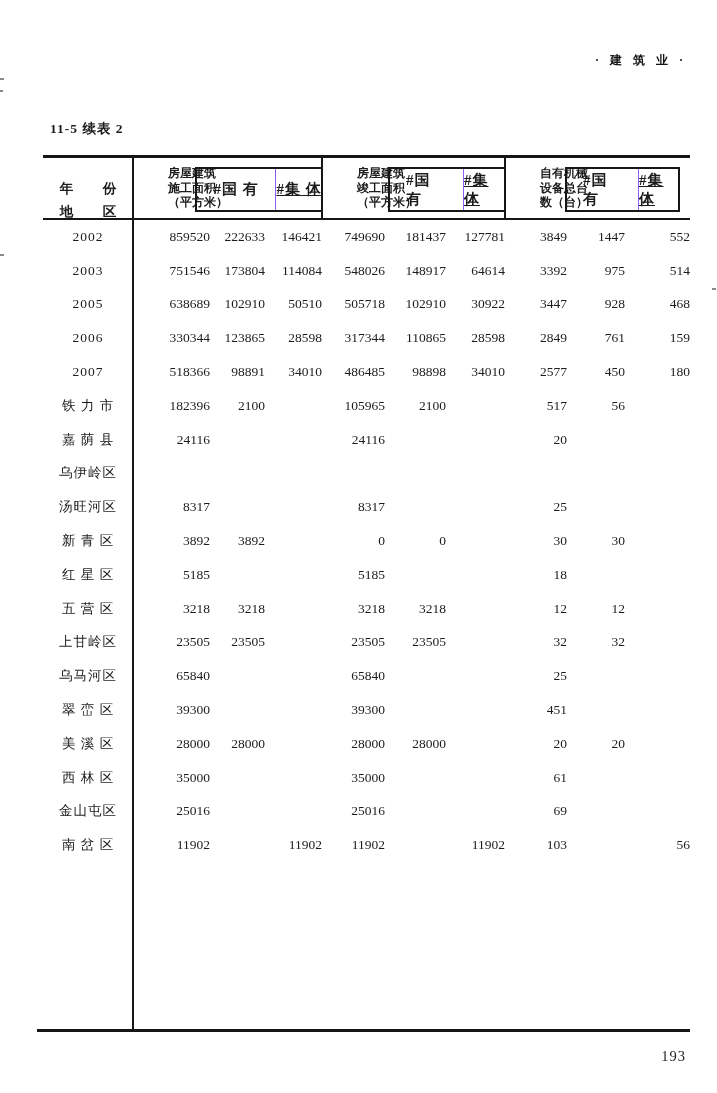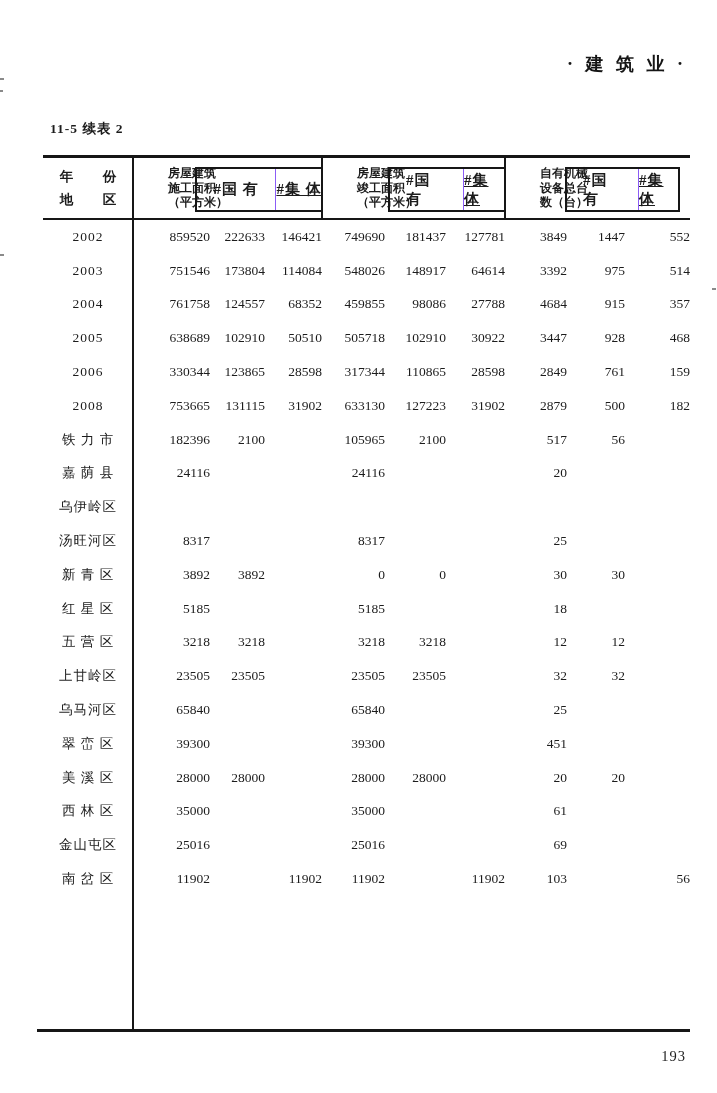--- a/index.html
+++ b/index.html
@@ -13,21 +13,21 @@
   }
   
   .scan-mark{position:absolute;background:#8a8a8a;}
   .mark1{left:0;top:78px;width:4px;height:2px;}
   .mark2{left:0;top:90px;width:3px;height:2px;}
   .mark3{left:0;top:254px;width:4px;height:2px;}
   .mark4{left:712px;top:288px;width:4px;height:2px;}
 
   .masthead{
     position:absolute;top:52px;right:30px;
-    font-size:18px;font-weight:bold;letter-spacing:4px;
+    font-size:12px;font-weight:bold;letter-spacing:4px;
     color:#151515;
   }
   .table-label{
     position:absolute;left:50px;top:120px;
     font-size:13.5px;font-weight:bold;letter-spacing:1px;
   }
   .page-number{
     position:absolute;top:1048px;right:31px;
     font-size:14.5px;letter-spacing:1px;
   }
@@ -38,21 +38,21 @@
     width:647px;height:877px;
   }
   .t-top{position:absolute;left:0;top:0;width:647px;height:3px;background:#161616;}
   .t-bottom{position:absolute;left:-6px;bottom:0;width:653px;height:3px;background:#161616;}
   .t-headbottom{position:absolute;left:0;top:63px;width:647px;height:2px;background:#161616;}
   .v-main{position:absolute;left:89px;top:0;width:2px;height:877px;background:#161616;}
   .v-g1{position:absolute;left:278px;top:0;width:2px;height:65px;background:#161616;}
   .v-g2{position:absolute;left:461px;top:0;width:2px;height:65px;background:#161616;}
 
   .thead{position:absolute;left:0;top:3px;width:647px;height:60px;font-size:12.5px;font-weight:bold;}
-  .h-col1{position:absolute;left:0;top:0;width:90px;height:60px;
+  .h-col1{position:absolute;left:0;top:12px;width:90px;height:60px;
     display:flex;flex-direction:column;justify-content:center;gap:5px;}
   .h-col1 div{text-align:center;word-spacing:26px;font-size:13.5px;}
   .h-block{position:absolute;top:0;height:60px;display:flex;align-items:center;
     white-space:pre-line;line-height:14.5px;font-size:12px;text-align:left;margin-left:32px;}
   .h-constr{left:93px;width:74px;}
   .h-compl{left:282px;width:62px;}
   .h-equip{left:465px;width:60px;}
   .h-strip{position:absolute;top:9px;height:45px;border:2px solid #161616;display:flex;box-sizing:border-box;}
   .h-strip1{left:152px;width:127px;border-right:none;}
   .h-strip2{left:345px;width:117px;border-right:none;}
@@ -157,32 +157,20 @@
     <td class="num">173804</td>
     <td class="num">114084</td>
     <td class="num">548026</td>
     <td class="num">148917</td>
     <td class="num">64614</td>
     <td class="num">3392</td>
     <td class="num">975</td>
     <td class="num">514</td>
   </tr>
           <tr>
-    <td class="region">2004</td>
-    <td class="num">761758</td>
-    <td class="num">124557</td>
-    <td class="num">68352</td>
-    <td class="num">459855</td>
-    <td class="num">98086</td>
-    <td class="num">27788</td>
-    <td class="num">4684</td>
-    <td class="num">915</td>
-    <td class="num">357</td>
-  </tr>
-          <tr>
     <td class="region">2005</td>
     <td class="num">638689</td>
     <td class="num">102910</td>
     <td class="num">50510</td>
     <td class="num">505718</td>
     <td class="num">102910</td>
     <td class="num">30922</td>
     <td class="num">3447</td>
     <td class="num">928</td>
     <td class="num">468</td>
@@ -193,30 +181,30 @@
     <td class="num">123865</td>
     <td class="num">28598</td>
     <td class="num">317344</td>
     <td class="num">110865</td>
     <td class="num">28598</td>
     <td class="num">2849</td>
     <td class="num">761</td>
     <td class="num">159</td>
   </tr>
           <tr>
-    <td class="region">2008</td>
-    <td class="num">753665</td>
-    <td class="num">131115</td>
-    <td class="num">31902</td>
-    <td class="num">633130</td>
-    <td class="num">127223</td>
-    <td class="num">31902</td>
-    <td class="num">2879</td>
-    <td class="num">500</td>
-    <td class="num">182</td>
+    <td class="region">2007</td>
+    <td class="num">518366</td>
+    <td class="num">98891</td>
+    <td class="num">34010</td>
+    <td class="num">486485</td>
+    <td class="num">98898</td>
+    <td class="num">34010</td>
+    <td class="num">2577</td>
+    <td class="num">450</td>
+    <td class="num">180</td>
   </tr>
           <tr>
     <td class="region">铁 力 市</td>
     <td class="num">182396</td>
     <td class="num">2100</td>
     <td class="num"></td>
     <td class="num">105965</td>
     <td class="num">2100</td>
     <td class="num"></td>
     <td class="num">517</td>

